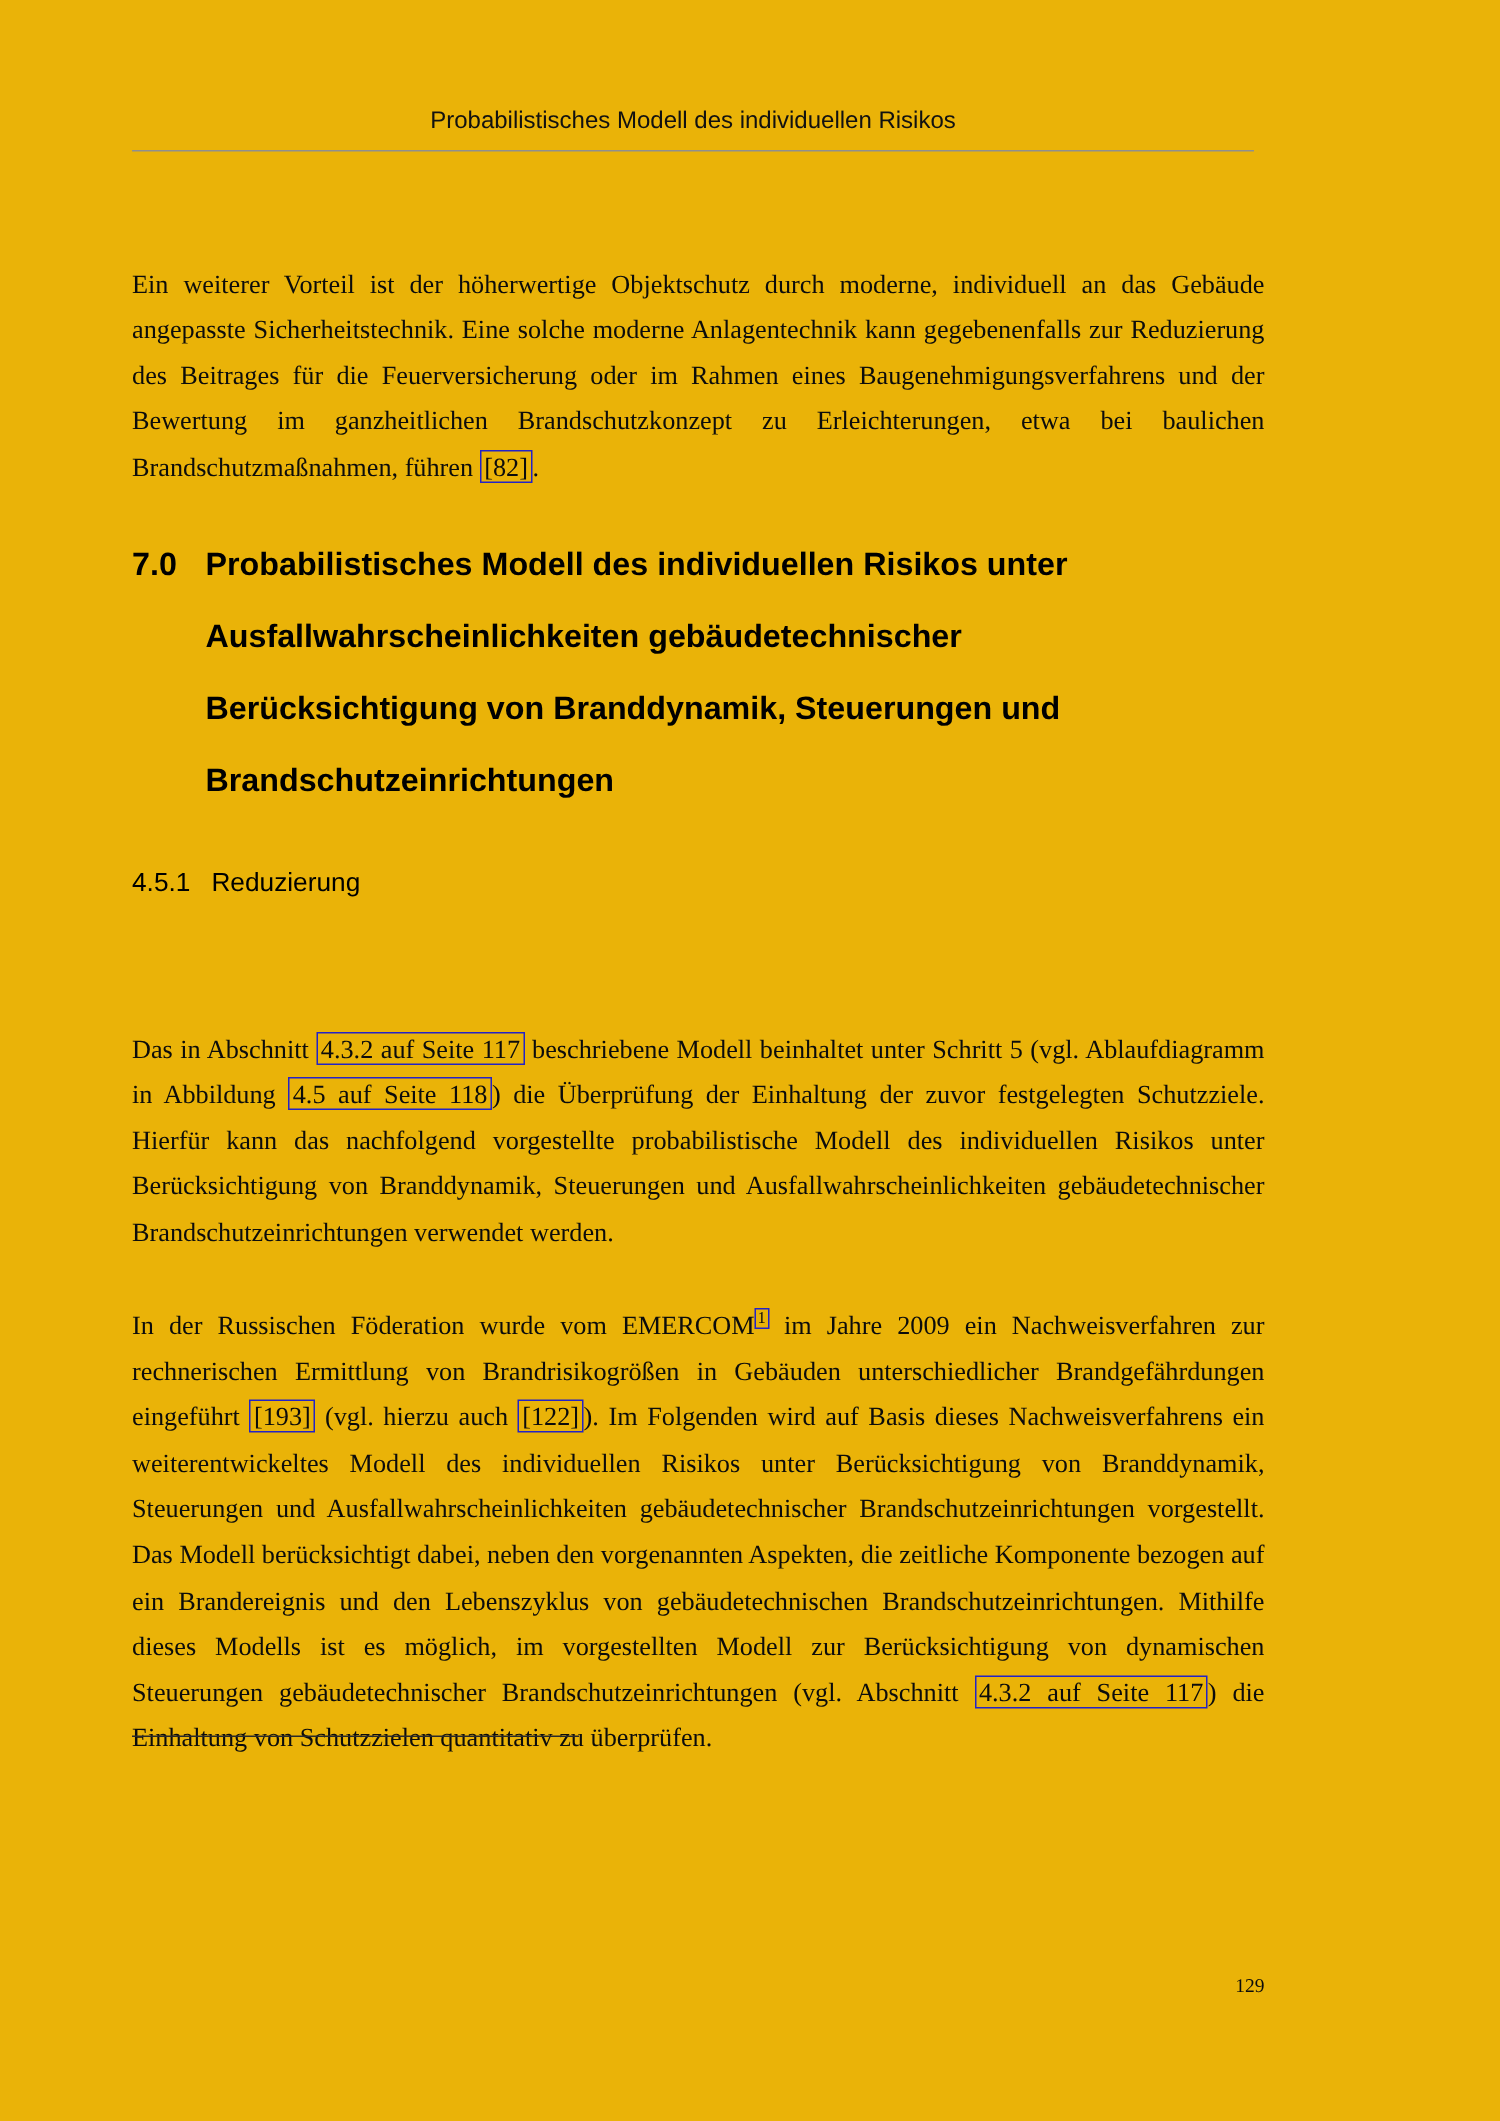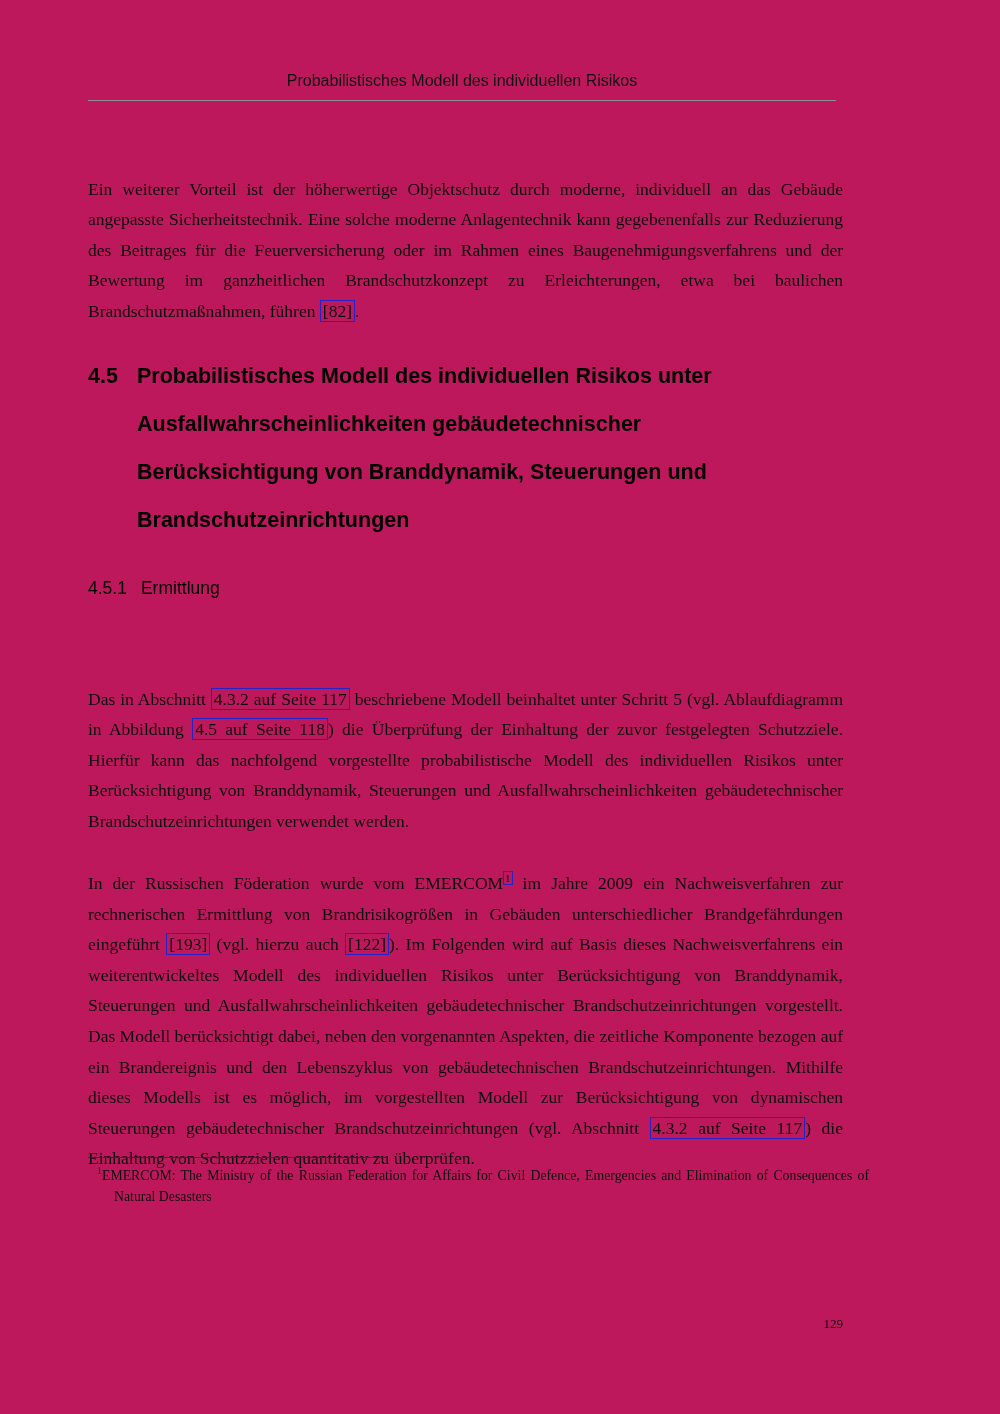--- a/index.html
+++ b/index.html
@@ -5,21 +5,21 @@
   html, body {
     margin: 0;
     padding: 0;
     background: #e8e8e8;
   }
   .page {
     position: relative;
     width: 1000px;
     height: 1414px;
     margin: 0 auto;
-    background: #be185d;
+    background: #eab308;
     font-family: "Liberation Serif", serif;
     color: #0c0c0c;
     overflow: hidden;
   }
   
   .running-header {
     position: absolute;
     left: 88px;
     top: 72px;
     width: 748px;
@@ -132,36 +132,35 @@
 <body>
 
 <div class="page">
 
   <div class="running-header">Probabilistisches Modell des individuellen Risikos</div>
   <div class="header-rule"></div>
 
   <p class="para para-1"><span>Ein weiterer Vorteil ist der höherwertige Objektschutz durch moderne, individuell an das Gebäude angepasste Sicherheitstechnik. Eine solche moderne Anlagentechnik kann gegebenenfalls zur Reduzierung des Beitrages für die Feuerversicherung oder im Rahmen eines Baugenehmigungsverfahrens und der Bewertung im ganzheitlichen Brandschutzkonzept zu Erleichterungen, etwa bei baulichen Brandschutzmaßnahmen, führen </span><span class="refbox">[82]</span><span>.</span></p>
 
   <div class="section-heading">
-    <div class="section-number">4.5</div>
+    <div class="section-number">7.0</div>
     <div class="section-title-lines">
       <div>Probabilistisches Modell des individuellen Risikos unter</div>
       <div>Ausfallwahrscheinlichkeiten gebäudetechnischer</div>
       <div>Berücksichtigung von Branddynamik, Steuerungen und</div>
       <div>Brandschutzeinrichtungen</div>
     </div>
   </div>
 
   <div class="subsection-heading">
     <span>4.5.1</span>
-    <span>Ermittlung</span>
+    <span>Reduzierung</span>
   </div>
 
   <p class="para para-2"><span>Das in Abschnitt </span><span class="refbox">4.3.2 auf Seite 117</span><span> beschriebene Modell beinhaltet unter Schritt 5 (vgl. Ablaufdiagramm in Abbildung </span><span class="refbox">4.5 auf Seite 118</span><span>) die Überprüfung der Einhaltung der zuvor festgelegten Schutzziele. Hierfür kann das nachfolgend vorgestellte probabilistische Modell des individuellen Risikos unter Berücksichtigung von Branddynamik, Steuerungen und Ausfallwahrscheinlichkeiten gebäudetechnischer Brandschutzeinrichtungen verwendet werden.</span></p>
 
   <p class="para para-3"><span>In der Russischen Föderation wurde vom EMERCOM</span><sup class="fnmark"><span class="refbox">1</span></sup><span> im Jahre 2009 ein Nachweisverfahren zur rechnerischen Ermittlung von Brandrisikogrößen in Gebäuden unterschiedlicher Brandgefährdungen eingeführt </span><span class="refbox">[193]</span><span> (vgl. hierzu auch </span><span class="refbox">[122]</span><span>). Im Folgenden wird auf Basis dieses Nachweisverfahrens ein weiterentwickeltes Modell des individuellen Risikos unter Berücksichtigung von Branddynamik, Steuerungen und Ausfallwahrscheinlichkeiten gebäudetechnischer Brandschutzeinrichtungen vorgestellt. Das Modell berücksichtigt dabei, neben den vorgenannten Aspekten, die zeitliche Komponente bezogen auf ein Brandereignis und den Lebenszyklus von gebäudetechnischen Brandschutzeinrichtungen. Mithilfe dieses Modells ist es möglich, im vorgestellten Modell zur Berücksichtigung von dynamischen Steuerungen gebäudetechnischer Brandschutzeinrichtungen (vgl. Abschnitt </span><span class="refbox">4.3.2 auf Seite 117</span><span>) die Einhaltung von Schutzzielen quantitativ zu überprüfen.</span></p>
 
   <div class="footnote-rule"></div>
-  <div class="footnote"><sup>1</sup><span>EMERCOM: The Ministry of the Russian Federation for Affairs for Civil Defence, Emergencies and Elimination of Consequences of Natural Desasters</span></div>
 
   <div class="page-number">129</div>
 
 </div>
 
 </body></html>

